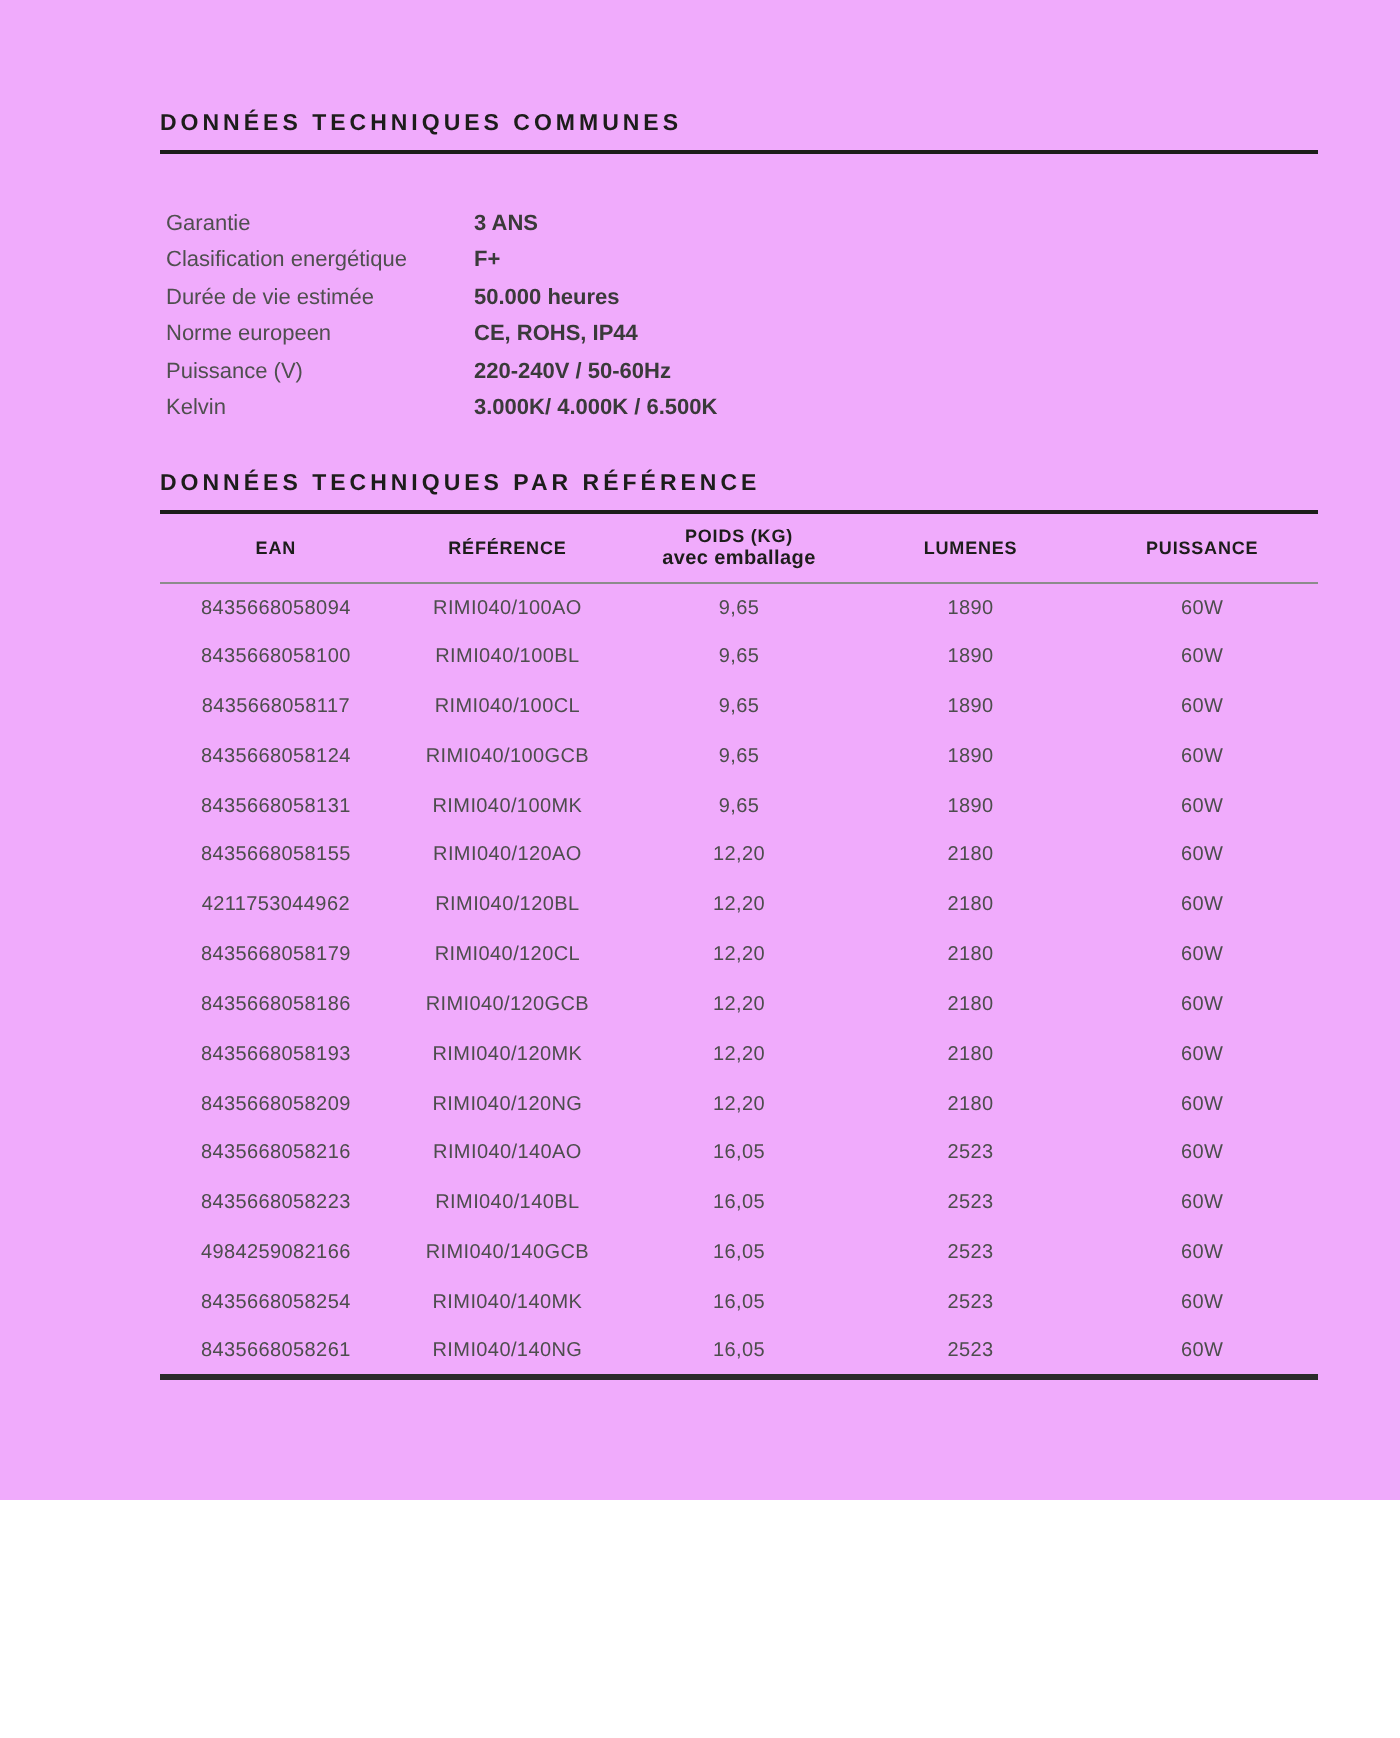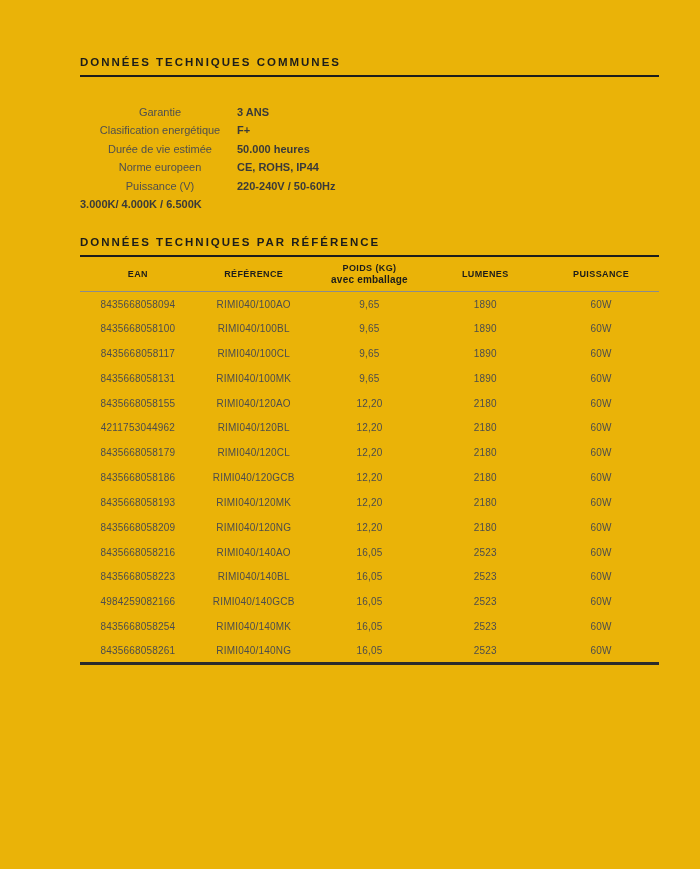--- a/index.html
+++ b/index.html
@@ -4,22 +4,22 @@
 <style>
   * { margin:0; padding:0; box-sizing:border-box; }
   html,body { background:#ffffff; }
   body {
     width:700px; height:869px;
     font-family:"Liberation Sans", sans-serif;
     position:relative;
     overflow:hidden;
   }
   .page {
-    width:700px; height:869px;
-    background:#eab308;
+    width:700px; height:750px;
+    background:#f0abfc;
   }
   .content {
     margin-left:80px;
     width:579px;
     padding-top:55px;
   }
   .section-title {
     font-size:11.5px;
     font-weight:700;
     letter-spacing:2px;
@@ -38,21 +38,20 @@
     display:flex;
     align-items:center;
     height:18.4px;
   }
   .kv-label {
     width:157px;
     padding-left:3px;
     font-size:11px;
     color:#4f4f4f;
     line-height:18.4px;
-    text-align:center;
   }
   .kv-value {
     font-size:11px;
     font-weight:700;
     color:#3a3a3a;
     line-height:18.4px;
   }
   
   .section-reference { margin-top:22px; }
   table.ref-table {
@@ -119,20 +118,21 @@
             <div class="kv-label">Norme europeen</div>
             <div class="kv-value">CE, ROHS, IP44</div>
           </div>
 
           <div class="kv-row">
             <div class="kv-label">Puissance (V)</div>
             <div class="kv-value">220-240V / 50-60Hz</div>
           </div>
 
           <div class="kv-row">
+            <div class="kv-label">Kelvin</div>
             <div class="kv-value">3.000K/ 4.000K / 6.500K</div>
           </div>
         </div>
     </div>
 
     <div class="section-reference">
       <div class="section-title">DONNÉES TECHNIQUES PAR RÉFÉRENCE</div>
       <div class="rule-thick"></div>
 
       <table class="ref-table">
@@ -167,20 +167,27 @@
             </tr>
 
             <tr>
               <td>8435668058117</td>
               <td>RIMI040/100CL</td>
               <td>9,65</td>
               <td>1890</td>
               <td>60W</td>
             </tr>
 
+            <tr>
+              <td>8435668058124</td>
+              <td>RIMI040/100GCB</td>
+              <td>9,65</td>
+              <td>1890</td>
+              <td>60W</td>
+            </tr>
 
             <tr>
               <td>8435668058131</td>
               <td>RIMI040/100MK</td>
               <td>9,65</td>
               <td>1890</td>
               <td>60W</td>
             </tr>
 
 

